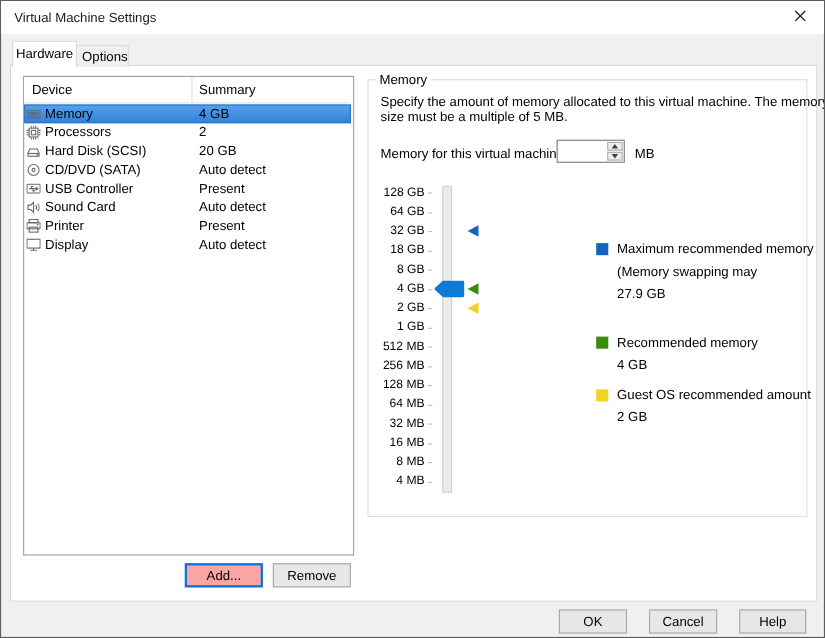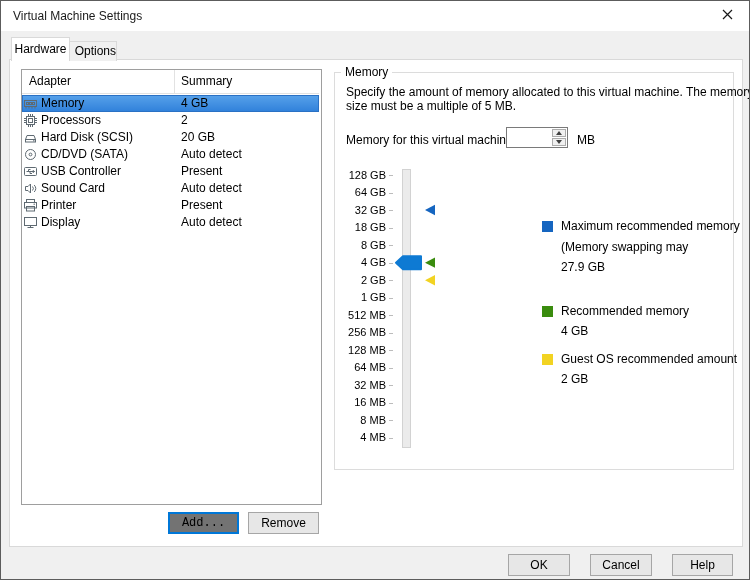--- a/index.html
+++ b/index.html
@@ -20,21 +20,21 @@
   .devdivider{position:absolute;left:173px;top:69px;width:1px;height:23px;background:#e2e2e2;}
   .devrows{position:absolute;left:21px;top:94px;width:297px;}
   .drow{position:relative;height:17px;line-height:17px;}
   .drow.selected{background:linear-gradient(#58a2ea,#2f80da);outline:1px solid #2a71c4;outline-offset:-1px;}
   .dicon{position:absolute;left:2px;top:2px;width:13px;height:13px;}
   .dicon svg{display:block;}
   .dname{position:absolute;left:19px;top:0;white-space:nowrap;}
   .dsum{position:absolute;left:159px;top:0;white-space:nowrap;}
   
   .btn{position:absolute;display:flex;align-items:center;justify-content:center;background:#e7e7e7;border:1px solid #a6a6a6;font-size:12px;box-sizing:border-box;}
-  .btn.focused{border:2px solid #0077d7;background:#737373;font-family:Liberation Mono, monospace;}
+  .btn.focused{border:2px solid #0077d7;background:#fca5a5;}
   
   .groupbox{position:absolute;left:333px;top:71px;width:398px;height:396px;border:1px solid #dcdcdc;}
   .grouplabel{position:absolute;left:340px;top:64px;background:#fff;padding:0 4px;z-index:2;}
   .descline1{position:absolute;left:345px;top:84px;white-space:nowrap;}
   .descline2{position:absolute;left:345px;top:98px;white-space:nowrap;}
   .fieldlabel{position:absolute;left:345px;top:132px;white-space:nowrap;}
   .memspin{position:absolute;left:505px;top:126px;width:62px;height:21px;border:1px solid #7a7a7a;background:#fff;display:flex;box-sizing:border-box;}
   .memspin input{flex:1;border:none;outline:none;text-align:right;font:12px "Liberation Sans",sans-serif;padding:0 3px 0 0;min-width:0;background:#8b5cf6;margin-top:34px;}
   .spincol{width:15px;display:flex;flex-direction:column;gap:1px;padding:1px 1px 1px 0;box-sizing:border-box;}
   .spinbtn{flex:1;background:#f0f0f0;border:1px solid #acacac;display:flex;align-items:center;justify-content:center;}
@@ -72,21 +72,21 @@
       </span>
     </div>
   </div>
 
   <div class="tabpage"></div>
   <div class="tab-active">Hardware</div>
   <div class="tab-inactive">Options</div>
 
   <div class="devlist"></div>
   <div class="devheader">
-    <span class="h1">Adapter</span>
+    <span class="h1">Device</span>
     <span class="h2">Summary</span>
   </div>
   <div class="devdivider"></div>
   <div class="devrows" id="device-rows">
       <div class="drow selected">
         <span class="dicon">
           <svg width="13" height="13">
             <rect x="0.5" y="3.5" width="12" height="6" stroke="#5f6a72" fill="none" stroke-width="1"></rect>
             <rect x="2.5" y="5.5" width="2" height="2" stroke="#5f6a72" fill="none" stroke-width="1"></rect>
             <rect x="5.5" y="5.5" width="2" height="2" stroke="#5f6a72" fill="none" stroke-width="1"></rect>

